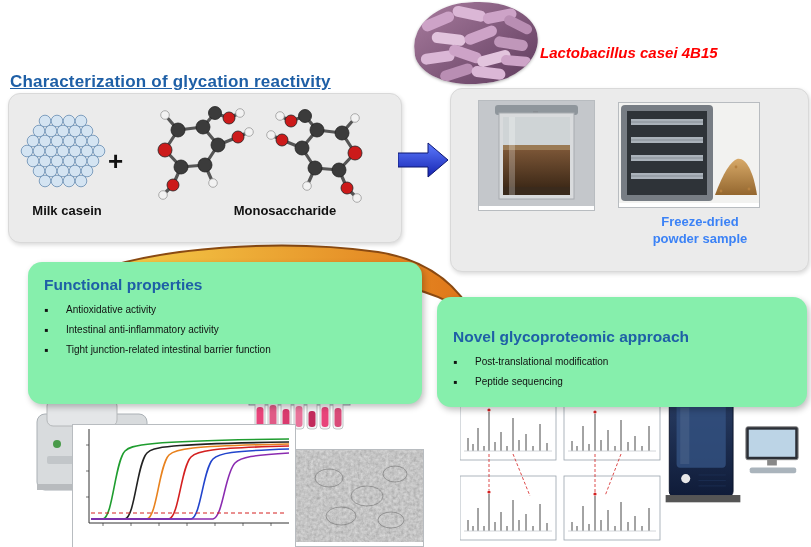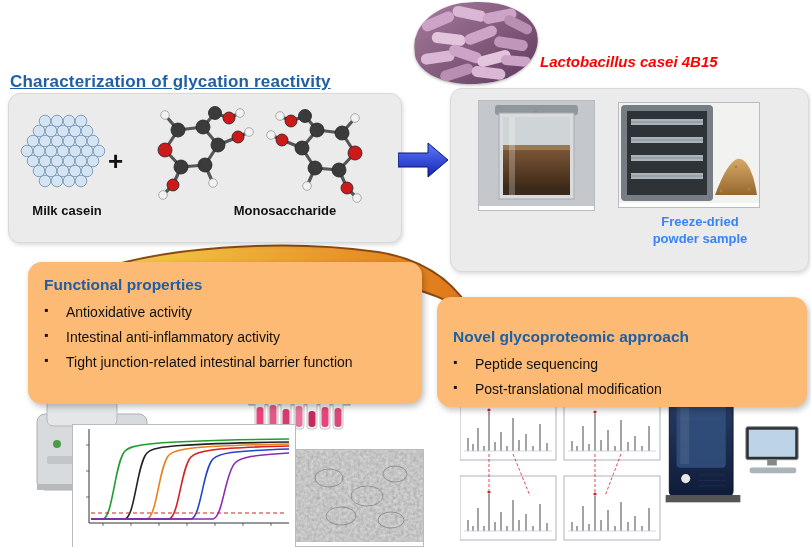--- a/index.html
+++ b/index.html
@@ -1,28 +1,28 @@
 <!DOCTYPE html>
 <html><head>
 <meta charset="utf-8">
 <style>
   html,body{margin:0;padding:0;background:#fff;}
   .canvas{position:relative;width:811px;height:547px;background:#fff;overflow:hidden;
           font-family:"Liberation Sans",sans-serif;}
   .abs{position:absolute;}
   .gray-box{background:#ebebeb;border:1px solid #d9d9d9;border-radius:12px;box-shadow:1px 2px 4px rgba(0,0,0,.15);}
-  .panel-box{background:#fdba74;border-radius:14px;box-shadow:2px 3px 6px rgba(0,0,0,.25);}
+  .panel-box{background:#86efac;border-radius:14px;box-shadow:2px 3px 6px rgba(0,0,0,.25);}
   .h-blue{color:#1e5fa6;font-weight:bold;}
   .title-main{font-size:17px;letter-spacing:.2px;text-decoration:underline;}
   .box-title{font-size:15.5px;}
   .caption{font-weight:bold;font-size:13px;color:#111;text-align:center;white-space:pre-line;line-height:1.3;}
   .caption-blue{color:#3b82f6;}
-  .strain{color:#ff0000;font-weight:bold;font-style:italic;font-size:15px;margin-top:9px;}
+  .strain{color:#ff0000;font-weight:bold;font-style:italic;font-size:15px;}
   .plus{font-size:26px;font-weight:bold;color:#111;}
-  ul.bullets{list-style:none;margin:9px 0 0 0;padding:0 0 0 16px;font-size:14px;color:#111;}
+  ul.bullets{list-style:none;margin:9px 0 0 0;padding:0 0 0 16px;font-size:10px;color:#111;}
   ul.bullets li{position:relative;padding-left:22px;margin-bottom:7px;line-height:1.3;}
   ul.bullets li::before{content:"▪";position:absolute;left:0;top:0;font-size:12px;color:#111;}
   .bacteria-wrap{width:124px;height:82px;border-radius:48% 52% 50% 50%/55% 50% 55% 45%;
                  overflow:hidden;transform:rotate(-3deg);box-shadow:0 1px 3px rgba(0,0,0,.3);}
   .img-border{border:1px solid #b8bcc0;background:#fff;}
 </style>
 </head>
 <body>
 
 <div class="canvas">
@@ -247,22 +247,22 @@
     <ul class="bullets" style="width:360px">
       <li><span>Antioxidative activity</span></li>
       <li><span>Intestinal anti-inflammatory activity</span></li>
       <li style="width:290px"><span>Tight junction-related intestinal barrier function</span></li>
     </ul>
   </div>
 
   <div class="abs panel-box" style="left:437px;top:297px;width:370px;height:110px;z-index:2">
     <div class="h-blue box-title" style="margin:31px 0 0 16px">Novel glycoproteomic approach</div>
     <ul class="bullets" style="width:340px">
+      <li><span>Post-translational modification</span></li>
       <li><span>Peptide sequencing</span></li>
-      <li><span>Post-translational modification</span></li>
     </ul>
   </div>
 
   <div class="abs" style="left:33px;top:396px;z-index:1">
     <svg width="118" height="98" viewBox="0 0 118 98">
       <rect x="4" y="18" width="110" height="76" rx="8" fill="#d8dbdd" stroke="#aab0b5"></rect>
       <rect x="14" y="4" width="70" height="26" rx="6" fill="#e4e6e8" stroke="#b5b8ba"></rect>
       <rect x="66" y="36" width="40" height="24" rx="3" fill="#222"></rect>
       <rect x="69" y="39" width="34" height="18" fill="#7fb95f"></rect>
       <circle cx="24" cy="48" r="4" fill="#4a9b4a"></circle>

